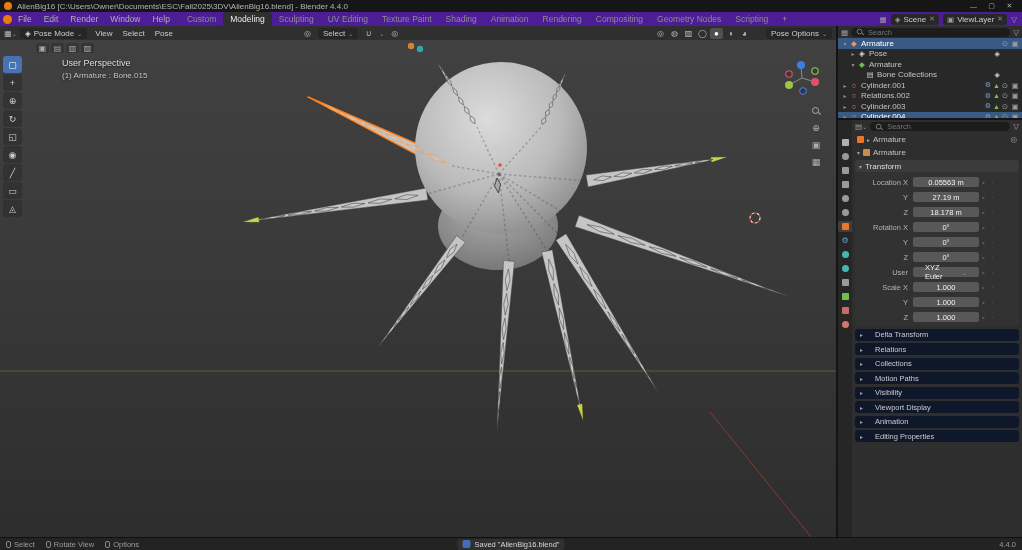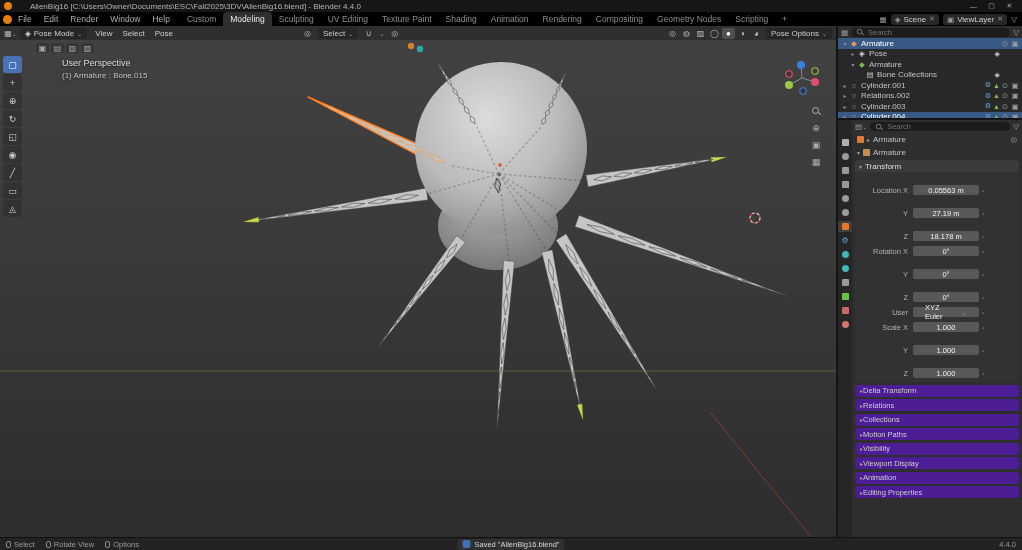--- a/index.html
+++ b/index.html
@@ -1,27 +1,27 @@
 <!DOCTYPE html>
 <html><head>
 <meta charset="utf-8">
 <style>
   *{box-sizing:border-box;margin:0;padding:0}
   html,body{width:1022px;height:550px;overflow:hidden;background:#141414;
     font-family:"Liberation Sans","DejaVu Sans",sans-serif;color:#c8c8c8;-webkit-font-smoothing:antialiased}
   .bar{display:flex;align-items:center}
 
   
-  #titlebar{height:12px;background:#161616;font-size:8px;color:#b4b4b4;padding:0 4px;gap:18px}
+  #titlebar{height:12px;background:#161616;font-size:8px;color:#b4b4b4;padding:0 4px;gap:5px}
   .blogo{width:8px;height:8px;border-radius:50%;background:#e87d0d;flex:none}
   #titlebar .win{margin-left:auto;display:flex;gap:1px}
   .winbtn{width:17px;height:10px;display:flex;align-items:center;justify-content:center;font-size:7px;color:#a8a8a8}
 
   
-  #topbar{height:14px;background:#000000;font-size:8.5px;color:#b0b0b0;padding:0 3px}
+  #topbar{height:14px;background:#4c1d95;font-size:8.5px;color:#b0b0b0;padding:0 3px}
   .menu-item{padding:0 6px;height:100%;display:flex;align-items:center;cursor:default}
   #workspace-tabs{display:flex;height:100%;margin-left:4px}
   .wtab{padding:0 7px;height:100%;display:flex;align-items:center;color:#8d8d8d}
   .wtab.active{background:#2f2f2f;color:#eaeaea;border-radius:4px 4px 0 0}
   .wtab.add{color:#9a9a9a}
   #topbar-right{margin-left:auto;display:flex;align-items:center;gap:4px;padding-right:2px}
   .pill{display:flex;align-items:center;gap:3px;background:#272727;border-radius:3px;padding:0 4px;height:11px;font-size:8px;color:#cfcfcf}
   .pill .x{color:#8a8a8a;font-size:7px}
   .tiny-icon{font-size:7.5px;color:#9f9f9f}
 
@@ -80,27 +80,27 @@
   .pt-sq{width:7px;height:7px;border-radius:1px}
   .pt-ci{width:7px;height:7px;border-radius:50%}
   .pt-glyph{font-size:8px;line-height:1}
   #pbody{flex:1;display:flex;flex-direction:column;font-size:8px;color:#c2c2c2;padding:0 3px;overflow:hidden}
   #pheader{height:13px;display:flex;align-items:center;gap:3px;flex:none}
   #pcrumb{height:13px;display:flex;align-items:center;gap:3px;padding:0 2px;flex:none}
   .sq-ic{width:7px;height:7px;border-radius:1px;background:#e8762c;flex:none}
   #pid-row{height:13px;display:flex;align-items:center;gap:3px;padding:0 2px;flex:none}
   .panel{background:#323232;border-radius:3px;margin-top:1px;padding-bottom:4px}
   .panel-header{height:12px;display:flex;align-items:center;gap:3px;background:#3b3b3b;border-radius:3px;padding:0 4px;color:#dedede}
-  .trow{height:10px;display:flex;align-items:center;margin-top:13px}
+  .trow{height:10px;display:flex;align-items:center;margin-top:5px}
   .trow.group-gap{margin-top:5px}
   .tlbl{width:58px;text-align:right;padding-right:5px;color:#b2b2b2;font-size:7.5px;flex:none}
   .tfield{width:66px;height:9.5px;background:#585858;border-radius:2px;display:flex;align-items:center;justify-content:center;color:#f2f2f2;font-size:7.5px;gap:4px}
   .tfield.drop{justify-content:space-between;padding:0 12px}
   .tdec{width:9px;text-align:center;color:#8a8a8a;font-size:6px}
-  .section{height:12px;background:#4c1d95;border-radius:3px;margin-top:2.5px;display:flex;align-items:center;gap:0;padding:0 5px;color:#cccccc;font-size:7.5px;flex:none}
+  .section{height:12px;background:#0f172a;border-radius:3px;margin-top:2.5px;display:flex;align-items:center;gap:12px;padding:0 5px;color:#cccccc;font-size:7.5px;flex:none}
 
   
   #statusbar{height:13px;background:#232323;border-top:1px solid #111;display:flex;align-items:center;font-size:7.5px;color:#9b9b9b;padding:0 6px;gap:11px;position:relative}
   .skm{display:flex;align-items:center;gap:3px}
   .mouseicon{width:5px;height:7px;border:1px solid #8a8a8a;border-radius:2px}
   #savemsg{position:absolute;left:50%;transform:translateX(-50%);display:flex;align-items:center;gap:4px;background:#303030;border-radius:2px;padding:1px 5px;color:#d6d6d6}
   .saveicon{width:8px;height:8px;background:#3f6fb8;border-radius:2px}
   #sb-version{margin-left:auto}
 </style>
 </head>
@@ -183,21 +183,21 @@
       <span id="vh-right">
         <span id="vh-right-icons" style="display:flex;gap:1px">
             <span class="vh-icon">◎</span>
             <span class="vh-icon">◍</span>
             <span class="vh-icon">▨</span>
             <span class="vh-icon">◯</span>
             <span class="vh-icon active">●</span>
             <span class="vh-icon">◑</span>
             <span class="vh-icon">◕</span>
           </span>
-        <span class="vh-drop" style="margin-left:1px">
+        <span class="vh-drop" style="margin-left:13px">
           <span>Pose Options</span>
           <span class="caret">⌄</span>
         </span>
       </span>
     </div>
 
     <div id="vcanvas">
       <svg id="scene" viewBox="0 0 836 497" preserveAspectRatio="none">
           <defs>
             <radialGradient id="gSphere" cx="42%" cy="33%" r="78%">

